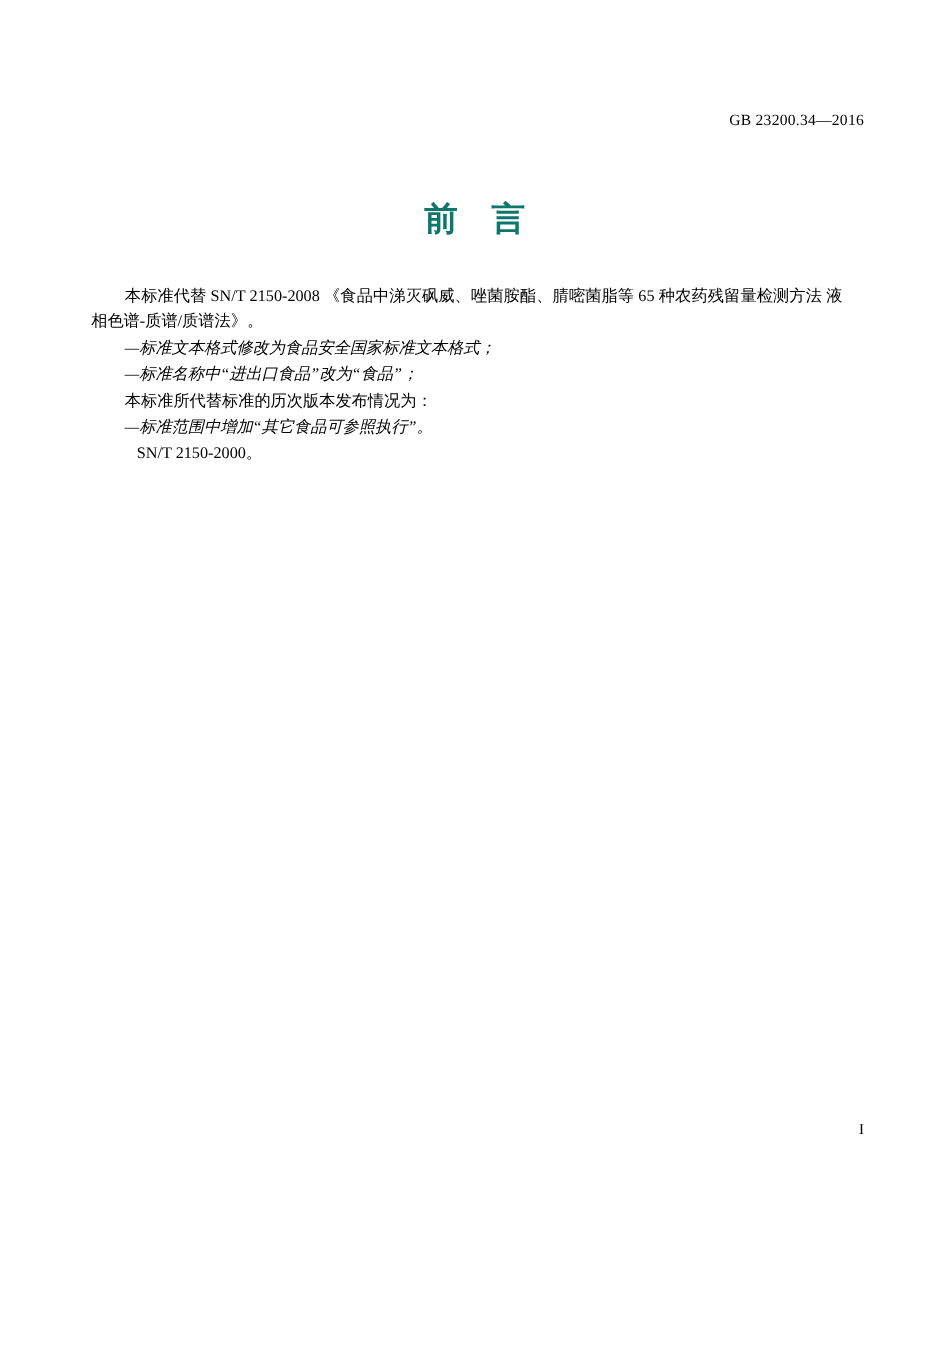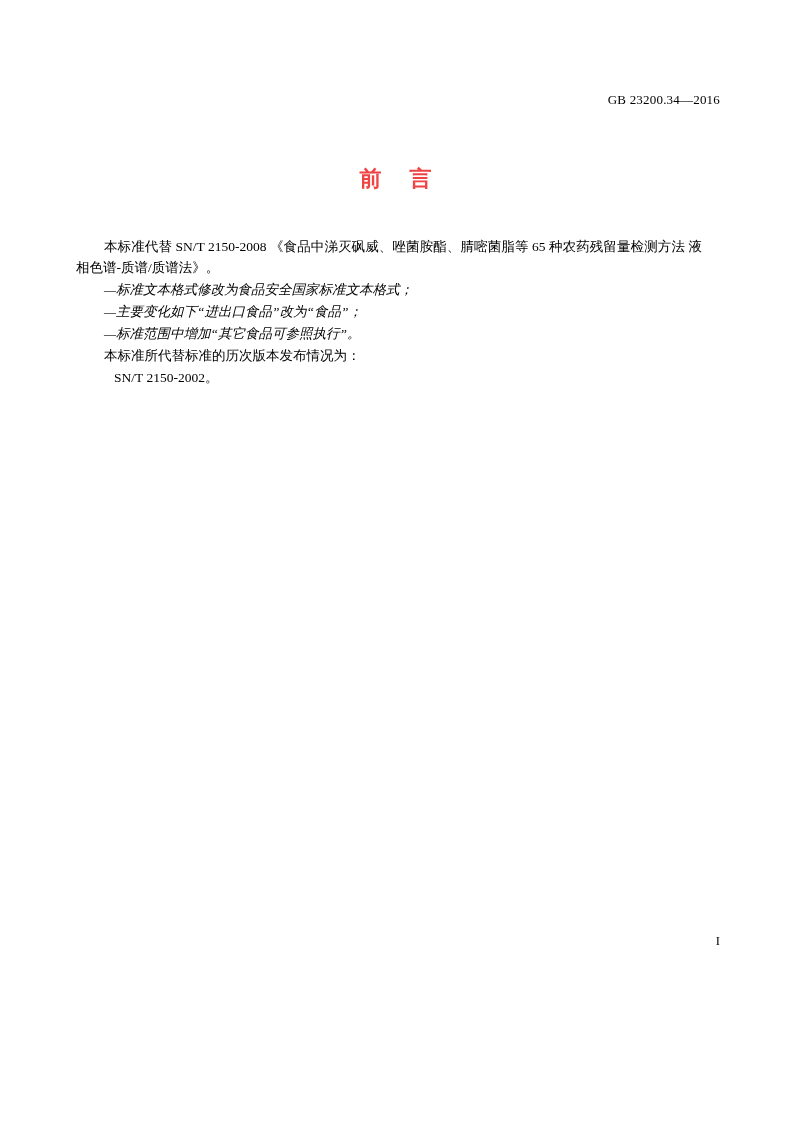--- a/index.html
+++ b/index.html
@@ -28,23 +28,23 @@
     white-space: nowrap;
   }
   .doc-title {
     position: absolute;
     top: 164px;
     left: 0;
     width: 793px;
     text-align: center;
     font-family: Liberation Mono, monospace;
     font-weight: bold;
-    font-size: 22px;
+    font-size: 28px;
     letter-spacing: 2px;
-    color: #ef4444;
+    color: #0f766e;
   }
   .doc-title .gap {
     display: inline-block;
     width: 26px;
   }
   .body-area {
     position: absolute;
     top: 236px;
     left: 76px;
     width: 644px;
@@ -82,21 +82,21 @@
 
   <div class="header-code">GB 23200.34—2016</div>
 
   <div class="doc-title">
     <span>前</span><span class="gap"></span><span>言</span>
   </div>
 
   <div class="body-area">
     <p class="para indent-2">本标准代替 SN/T 2150-2008 《食品中涕灭砜威、唑菌胺酯、腈嘧菌脂等 65 种农药残留量检测方法 液相色谱-质谱/质谱法》。</p>
     <p class="para indent-dash">—标准文本格式修改为食品安全国家标准文本格式；</p>
-    <p class="para indent-dash">—主要变化如下“进出口食品”改为“食品”；</p>
+    <p class="para indent-dash">—标准名称中“进出口食品”改为“食品”；</p>
+    <p class="para indent-2">本标准所代替标准的历次版本发布情况为：</p>
     <p class="para indent-dash">—标准范围中增加“其它食品可参照执行”。</p>
-    <p class="para indent-2">本标准所代替标准的历次版本发布情况为：</p>
-    <p class="para indent-sub">SN/T 2150-2002。</p>
+    <p class="para indent-sub">SN/T 2150-2000。</p>
   </div>
 
   <div class="page-number">I</div>
 
 </div>
 
 </body></html>

